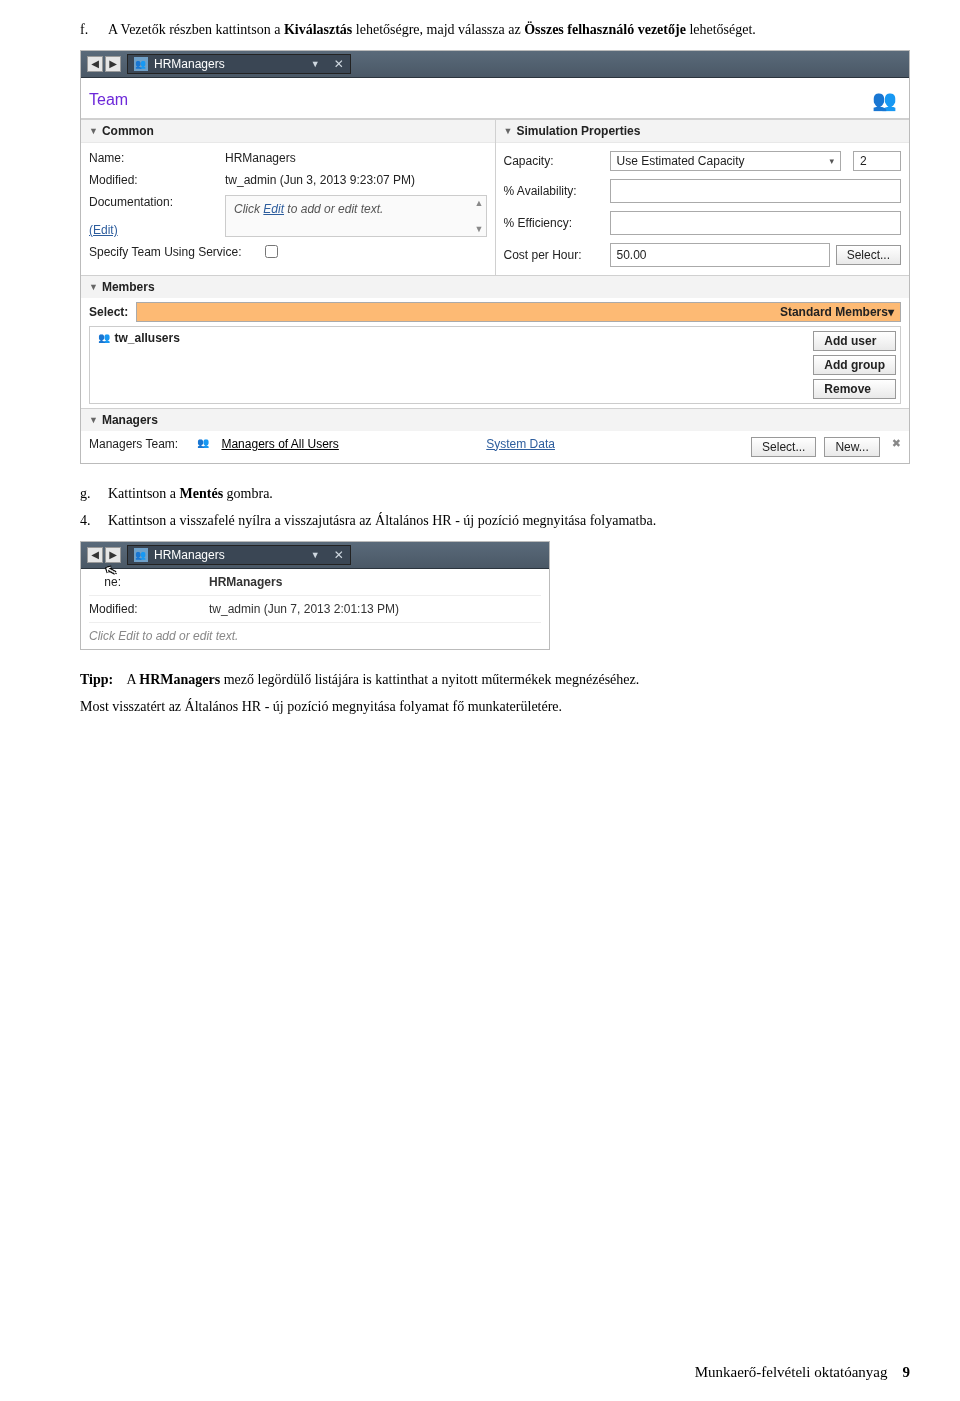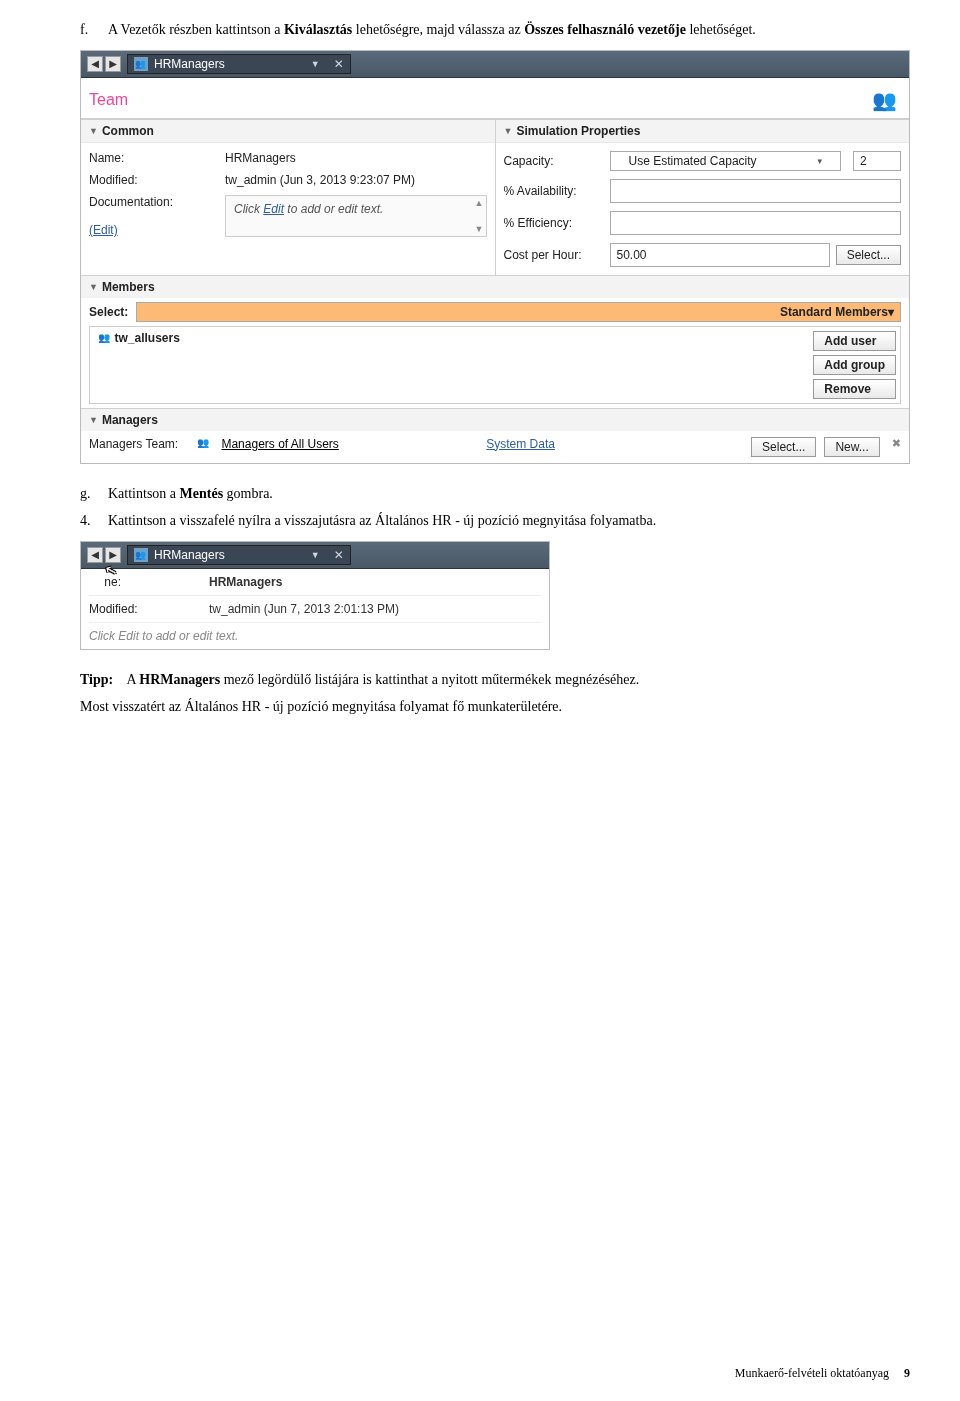--- a/index.html
+++ b/index.html
@@ -61,21 +61,21 @@
     display: flex; align-items: center; justify-content: center;
     font-size: 9px; color: #fff;
   }
   .tab .drop { margin-left: 80px; font-size: 9px; color:#cfd8e0; }
   .tab .close { margin-left:8px; font-size:12px; color:#cfd8e0; cursor:pointer; }
   .team-header {
     display: flex; justify-content: space-between; align-items: center;
     padding: 10px 12px 6px 8px;
     border-bottom: 1px solid #d0d0d0;
   }
-  .team-header .title { color: #ec4899; font-size: 16px; }
+  .team-header .title { color: #6d28d9; font-size: 16px; }
   .team-header .picon { font-size: 20px; color: #777; }
   .panel-row { display: flex; border-top: 1px solid #d0d0d0; }
   .panel-col { flex: 1; }
   .panel-head {
     background: #f3f3f3;
     padding: 4px 8px;
     font-weight: bold;
     display: flex; align-items: center; gap: 4px;
     border-bottom: 1px solid #e8e8e8;
   }
@@ -87,21 +87,21 @@
   .doc-box {
     border: 1px solid #ccc; background: #fafafa;
     padding: 6px 8px; font-style: italic; color: #555;
     flex: 1; height: 42px; position: relative;
   }
   .doc-box .scroll-up { position: absolute; right: 2px; top: 2px; font-size: 9px; color: #888; }
   .doc-box .scroll-dn { position: absolute; right: 2px; bottom: 2px; font-size: 9px; color: #888; }
   .link { text-decoration: underline; color: #2d5d9d; cursor: pointer; }
   .select-box {
     border: 1px solid #aaa; background: #fff;
-    padding: 2px 18px; flex: 1;
+    padding: 2px 6px; flex: 1;
     display: flex; justify-content: space-between; align-items: center;
   }
   .select-box .sd { font-size:9px; color:#555; }
   .input-sm {
     border: 1px solid #aaa; background: #fff;
     padding: 2px 6px; width: 48px; margin-left: 6px;
   }
   .input-f { border: 1px solid #aaa; background: #fff; padding: 4px 6px; flex:1; }
   .btn-sm {
     border: 1px solid #999; background: linear-gradient(#fff,#e9e9e9);
@@ -151,21 +151,21 @@
   .s2row { display:flex; align-items:center; padding:6px 0; gap:10px; border-bottom:1px solid #eee;}
   .s2row:last-child{border:0;}
   .s2l { width:110px; }
   .s2v { flex:1; font-weight:bold; color:#333; }
   .s2doc { font-style:italic; color:#888; margin-top:6px; }
 
   .footer {
     position: absolute;
     bottom: 20px; left: 80px; right: 50px;
     display: flex; justify-content: flex-end; gap: 15px;
-    font-size: 12px;
+    font-size: 15px;
   }
   .footer .ft { }
   .footer .pn { font-weight: bold; }
 </style>
 </head>
 <body>
 
 <div class="para step-f">
   <div class="marker">f.</div>
   <div class="body">
@@ -212,20 +212,24 @@
           <div class="flabel">
             <div>Documentation:</div>
             <div class="link" style="margin-top:14px;">(Edit)</div>
           </div>
           <div class="doc-box">
             <span>Click </span><span class="link">Edit</span><span> to add or edit text.</span>
             <div class="scroll-up">▲</div>
             <div class="scroll-dn">▼</div>
           </div>
         </div>
+        <div class="frow">
+          <div class="flabel" style="width:170px;">Specify Team Using Service:</div>
+          <input type="checkbox" style="">
+        </div>
       </div>
     </div>
 
     <div class="panel-col" style="border-left:1px solid #d0d0d0;">
       <div class="panel-head">
           <span class="tw">▼</span>
           <span>Simulation Properties</span>
         </div>
       <div class="panel-body">
         <div class="frow">

